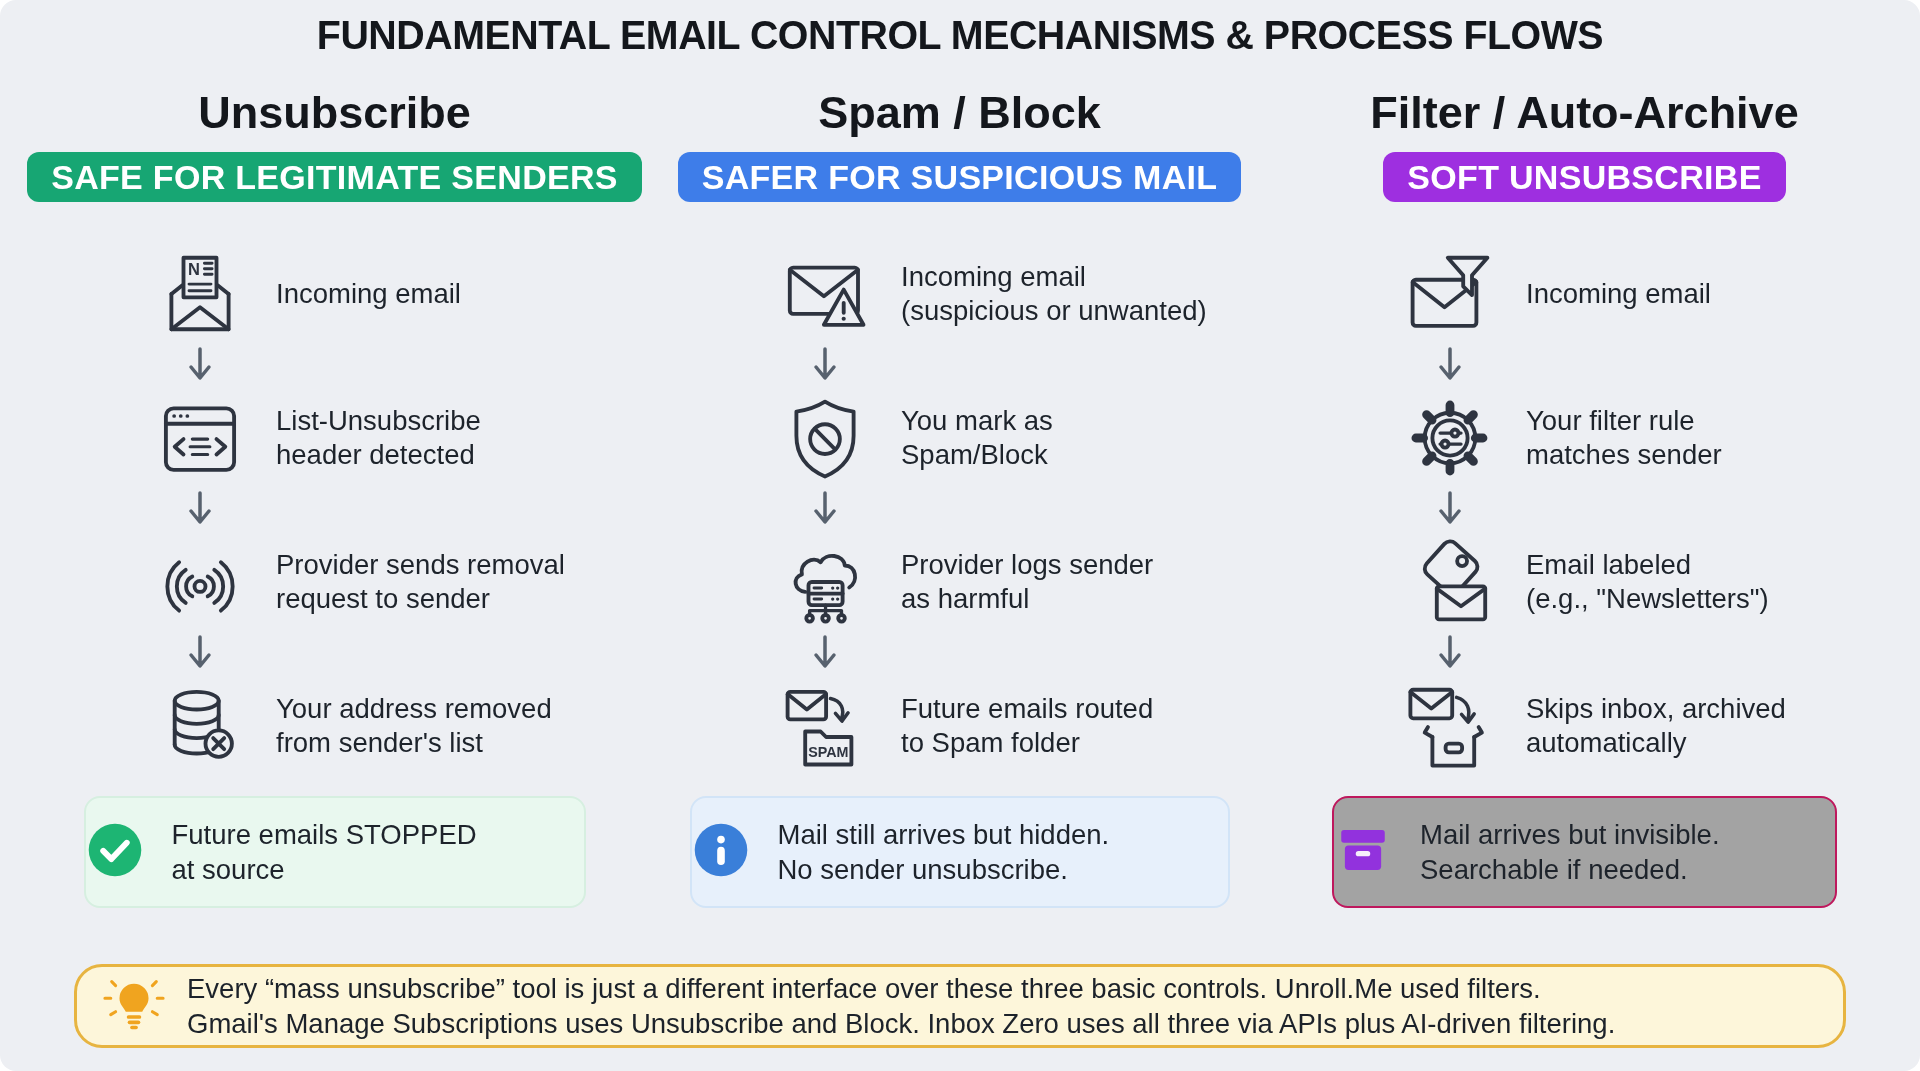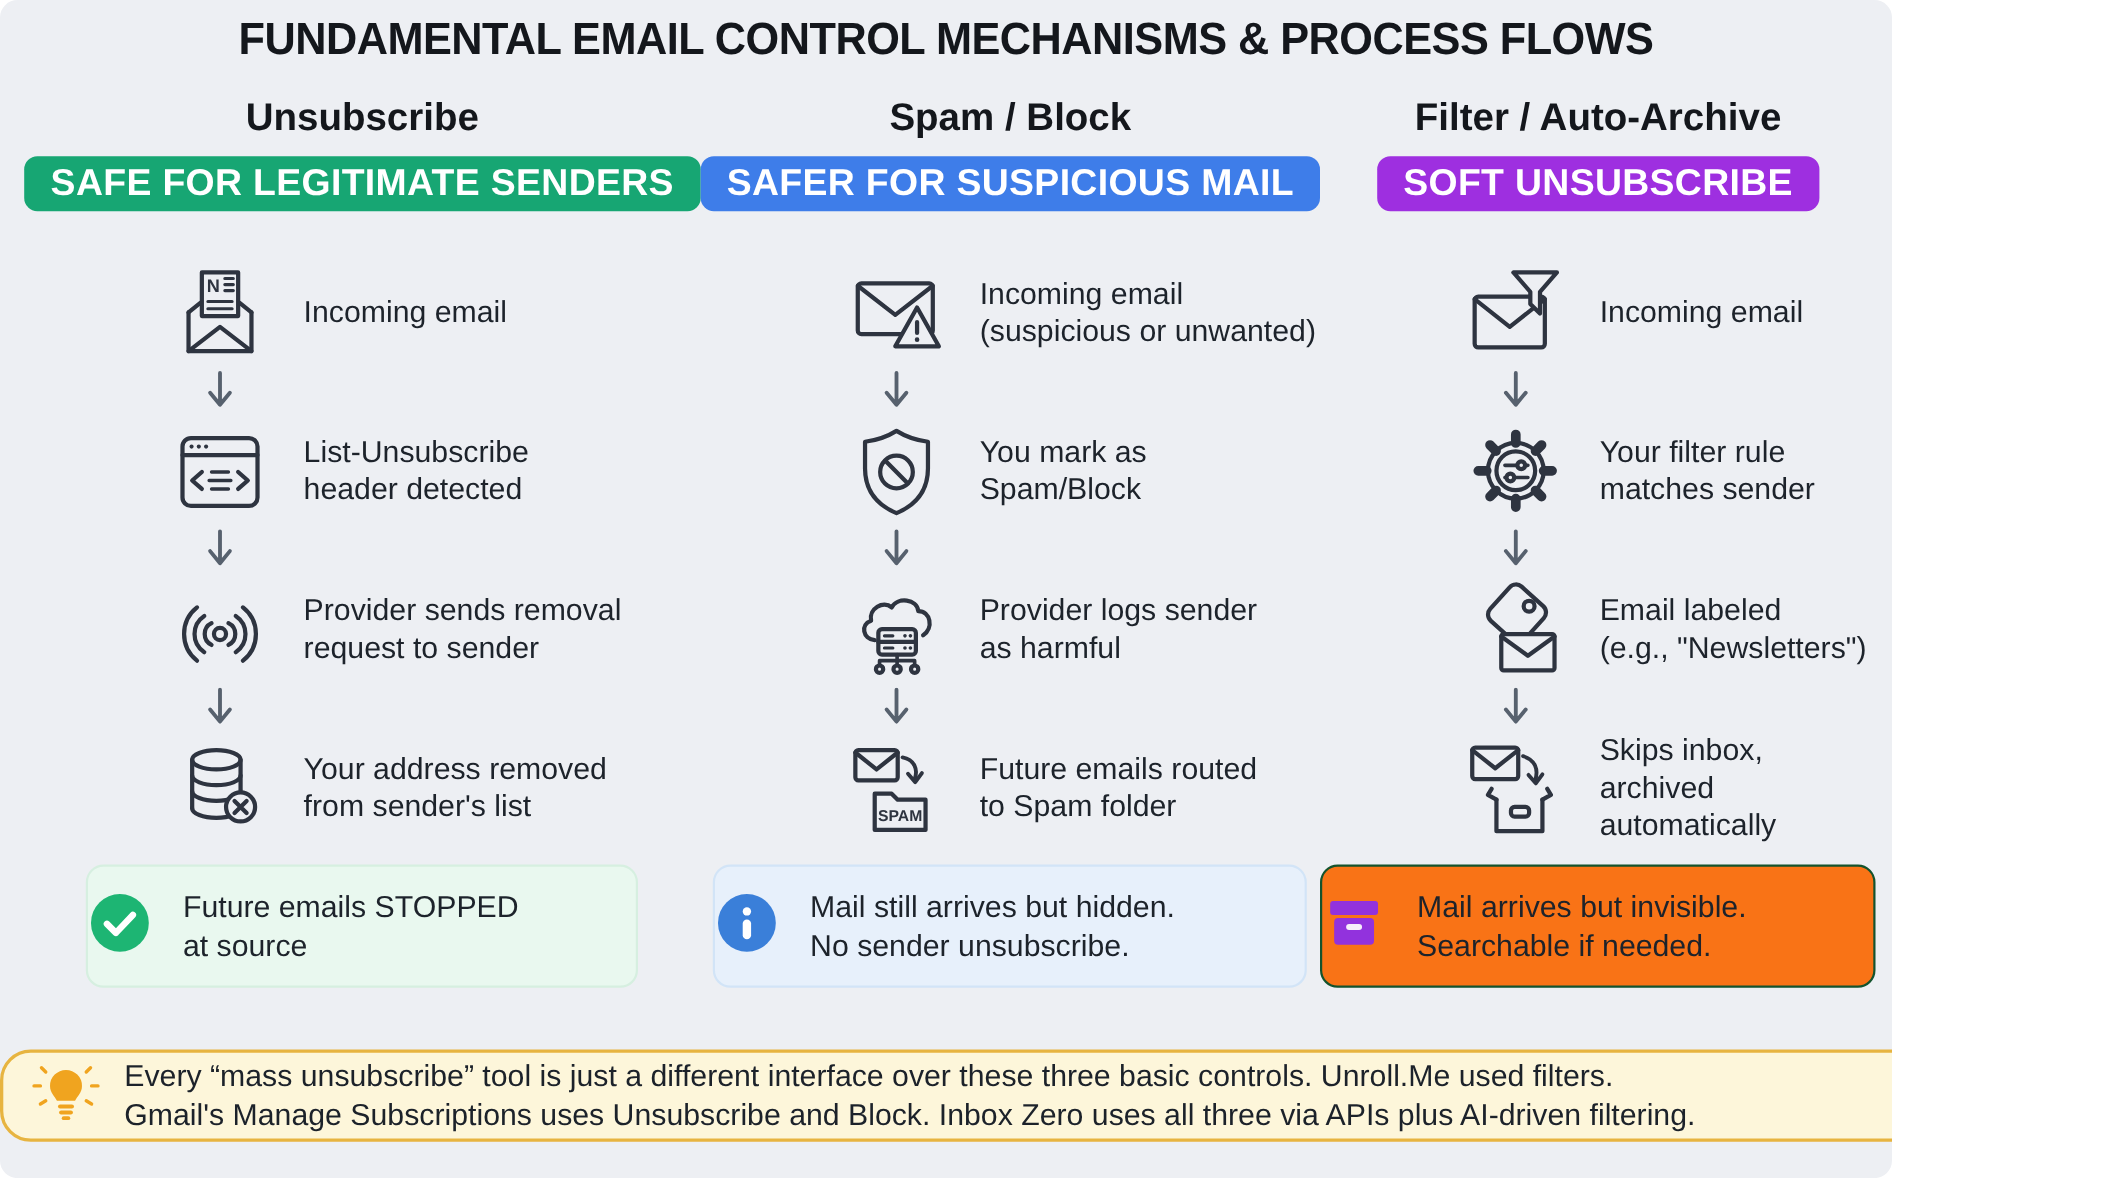--- a/index.html
+++ b/index.html
@@ -1,48 +1,48 @@
 <!DOCTYPE html>
 <html><head>
 <meta charset="utf-8">
 <style>
   html,body { margin:0; padding:0; background:#ffffff; }
   .canvas {
-    width:1720px; height:1071px; background:#edeff3; border-radius:16px;
+    width:1920px; height:1071px; background:#edeff3; border-radius:16px;
     overflow:hidden; font-family:"Liberation Sans", sans-serif; color:#1d232b;
     position:relative;
   }
   .title {
     text-align:center; padding-top:12px; font-size:41px; font-weight:800;
     letter-spacing:-0.5px; color:#14171c; transform:scaleX(0.96);
   }
   .cols { display:flex; margin-top:30px; padding:0 22px; }
   .col { width:625px; display:flex; flex-direction:column; align-items:center; }
-  .col-heading { font-size:35px; font-weight:bold; color:#14171c; line-height:1.05; }
+  .col-heading { font-size:45px; font-weight:bold; color:#14171c; line-height:1.05; }
   .badge {
     margin-top:16px; height:50px; display:flex; align-items:center;
     padding:0 24px; border-radius:12px; color:#fff; font-size:34px;
     font-weight:bold; letter-spacing:0.3px; white-space:nowrap;
   }
   .badge.green  { background:#17a673; }
   .badge.blue   { background:#3e7de9; }
   .badge.purple { background:#9e2fe0; }
   .steps { margin-top:40px; width:100%; display:flex; flex-direction:column; }
   .step { height:104px; display:flex; align-items:center; padding-left:128px; }
   .iconbox { width:100px; flex:0 0 100px; display:flex; justify-content:center; align-items:center; }
   .step .txt { margin-left:26px; font-size:27.5px; line-height:1.24; font-weight:500; }
   .arrow-row { height:40px; padding-left:128px; display:flex; align-items:center; }
   .result {
     margin-top:18px; height:112px; border-radius:16px; display:flex;
     align-items:center; box-sizing:border-box;
   }
   .result .txt { margin-left:28px; font-size:27.5px; line-height:1.28; font-weight:500; }
   .result.green  { width:502px; background:#e9f8ef; border:2px solid #d6efe0; }
   .result.blue   { width:540px; background:#e7f0fb; border:2px solid #d2e4f7; }
-  .result.purple { width:505px; background:#f97316; border:2px solid #14532d; }
+  .result.purple { width:505px; background:#a3a3a3; border:2px solid #be185d; }
   .note {
     margin:56px auto 0; width:1772px; height:84px; box-sizing:border-box;
     background:#fdf6da; border:3px solid #e7b440; border-radius:28px;
     display:flex; align-items:center; padding:0 26px;
   }
   .note .txt { margin-left:22px; font-size:27.5px; line-height:1.3; font-weight:500; color:#1c222a; }
   svg.oi { fill:none; stroke:#2e3440; stroke-width:3.5; stroke-linecap:round; stroke-linejoin:round; }
   svg.oi text { stroke:none; fill:#2e3440; font-family:"Liberation Sans", sans-serif; }
   svg.arrow { stroke:#57616e; stroke-width:3.5; fill:none; stroke-linecap:round; stroke-linejoin:round; }
 </style>

